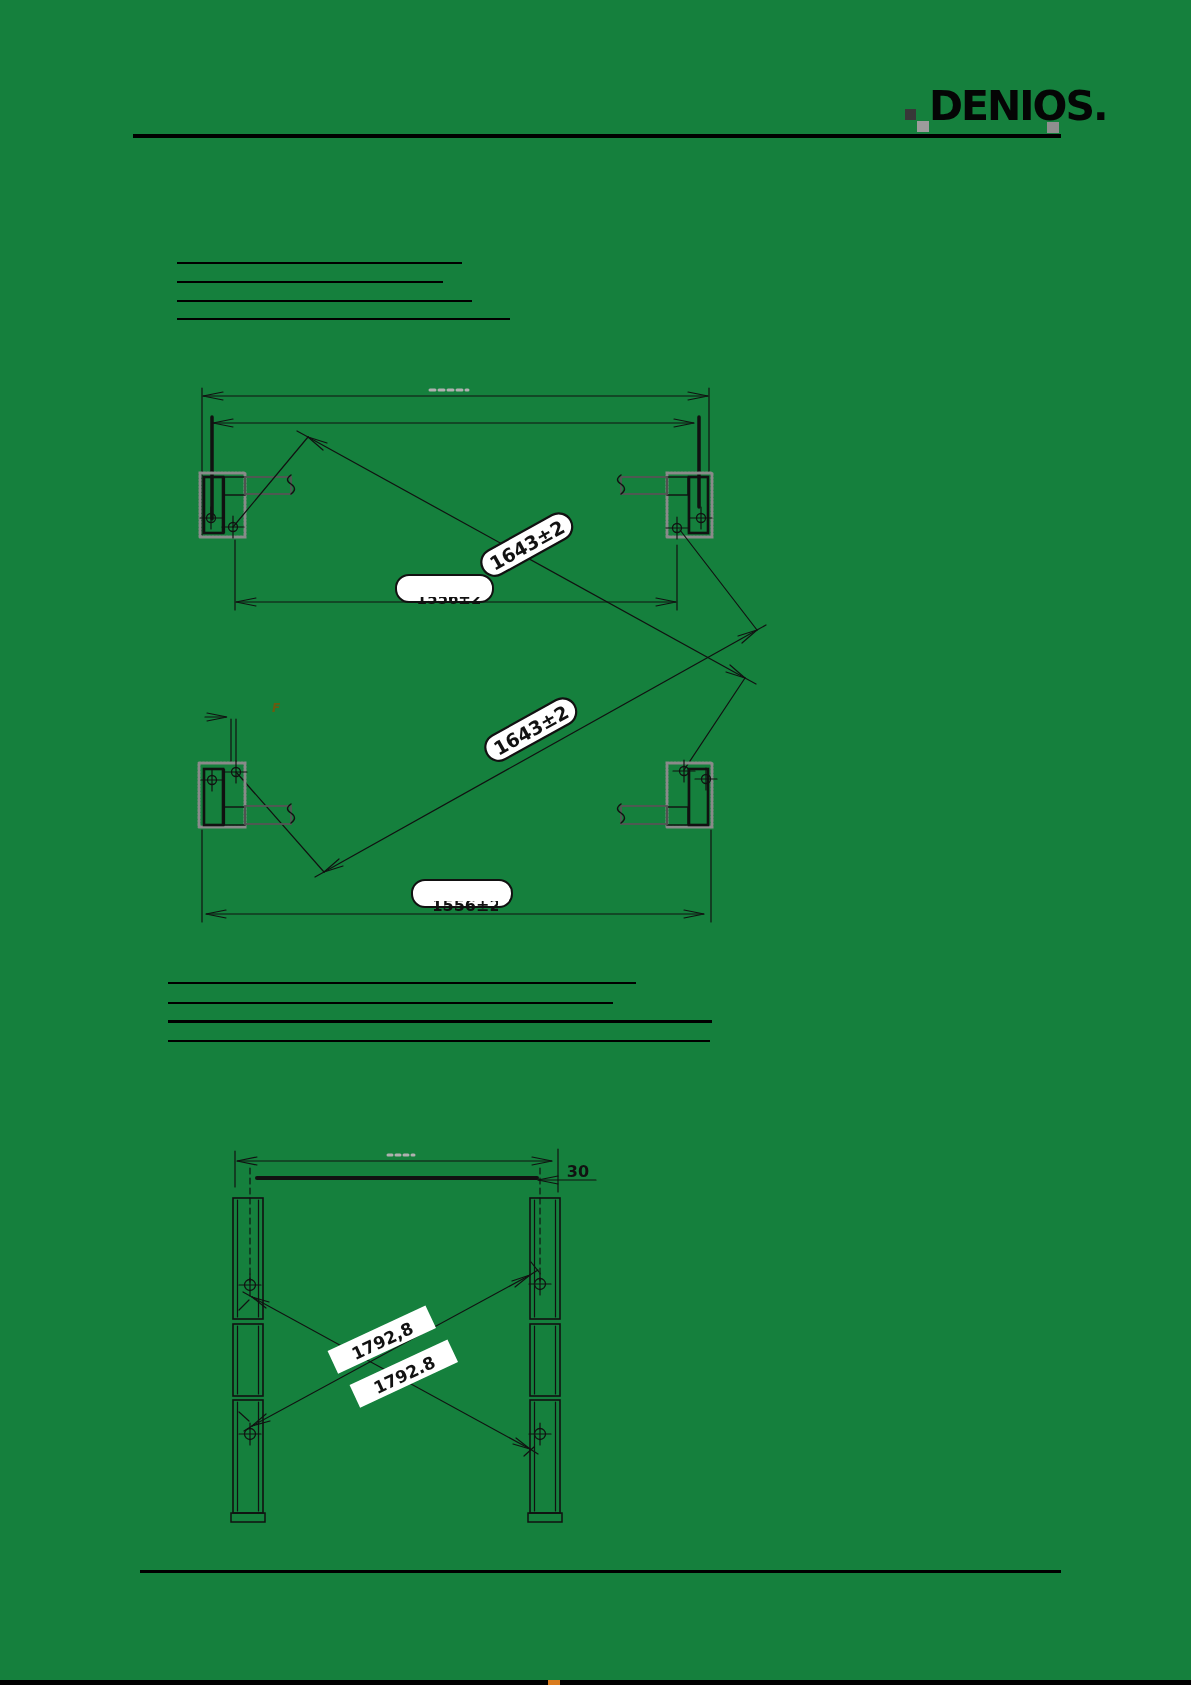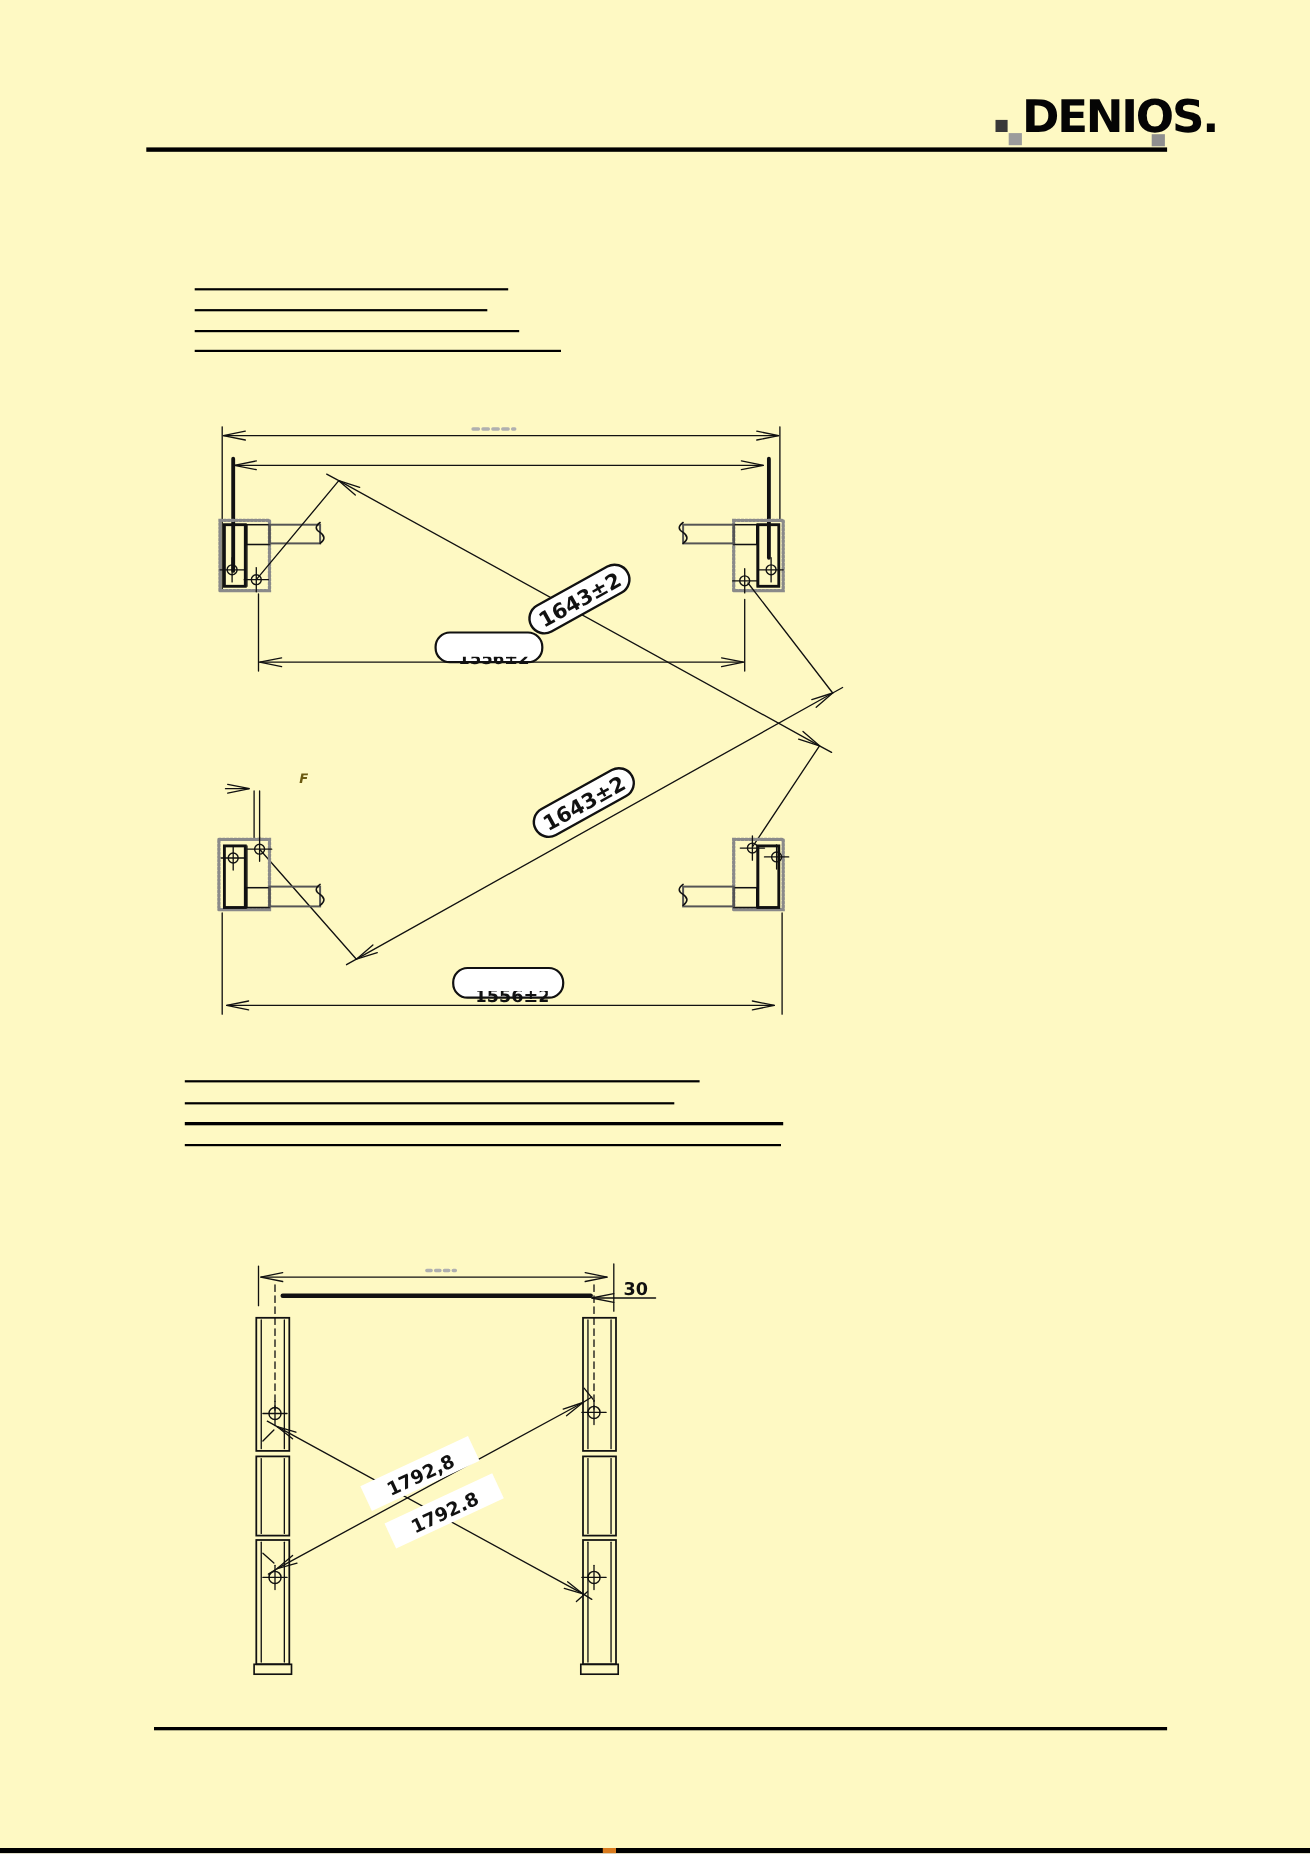--- a/index.html
+++ b/index.html
@@ -1,16 +1,16 @@
 <!DOCTYPE html>
 <html><head>
 <meta charset="utf-8">
 <style>
   html,body{margin:0;padding:0;background:#ffffff;}
-  .page{position:relative;width:1191px;height:1685px;background:#fef9c3;overflow:hidden;
+  .page{position:relative;width:1191px;height:1685px;background:#15803d;overflow:hidden;
         font-family:"DejaVu Sans","Liberation Sans",sans-serif;text-align:right;}
   .abs{position:absolute;}
   
   .logo-text{position:absolute;left:929px;top:86px;font-weight:bold;font-size:41px;
              letter-spacing:-2px;color:#050505;line-height:1;}
   .px{position:absolute;}
   .header-rule{position:absolute;left:133px;top:134px;width:928px;height:4px;background:#000;}
   
   .u{position:absolute;background:#000;height:2px;}
   .u.thick{height:3px;}

